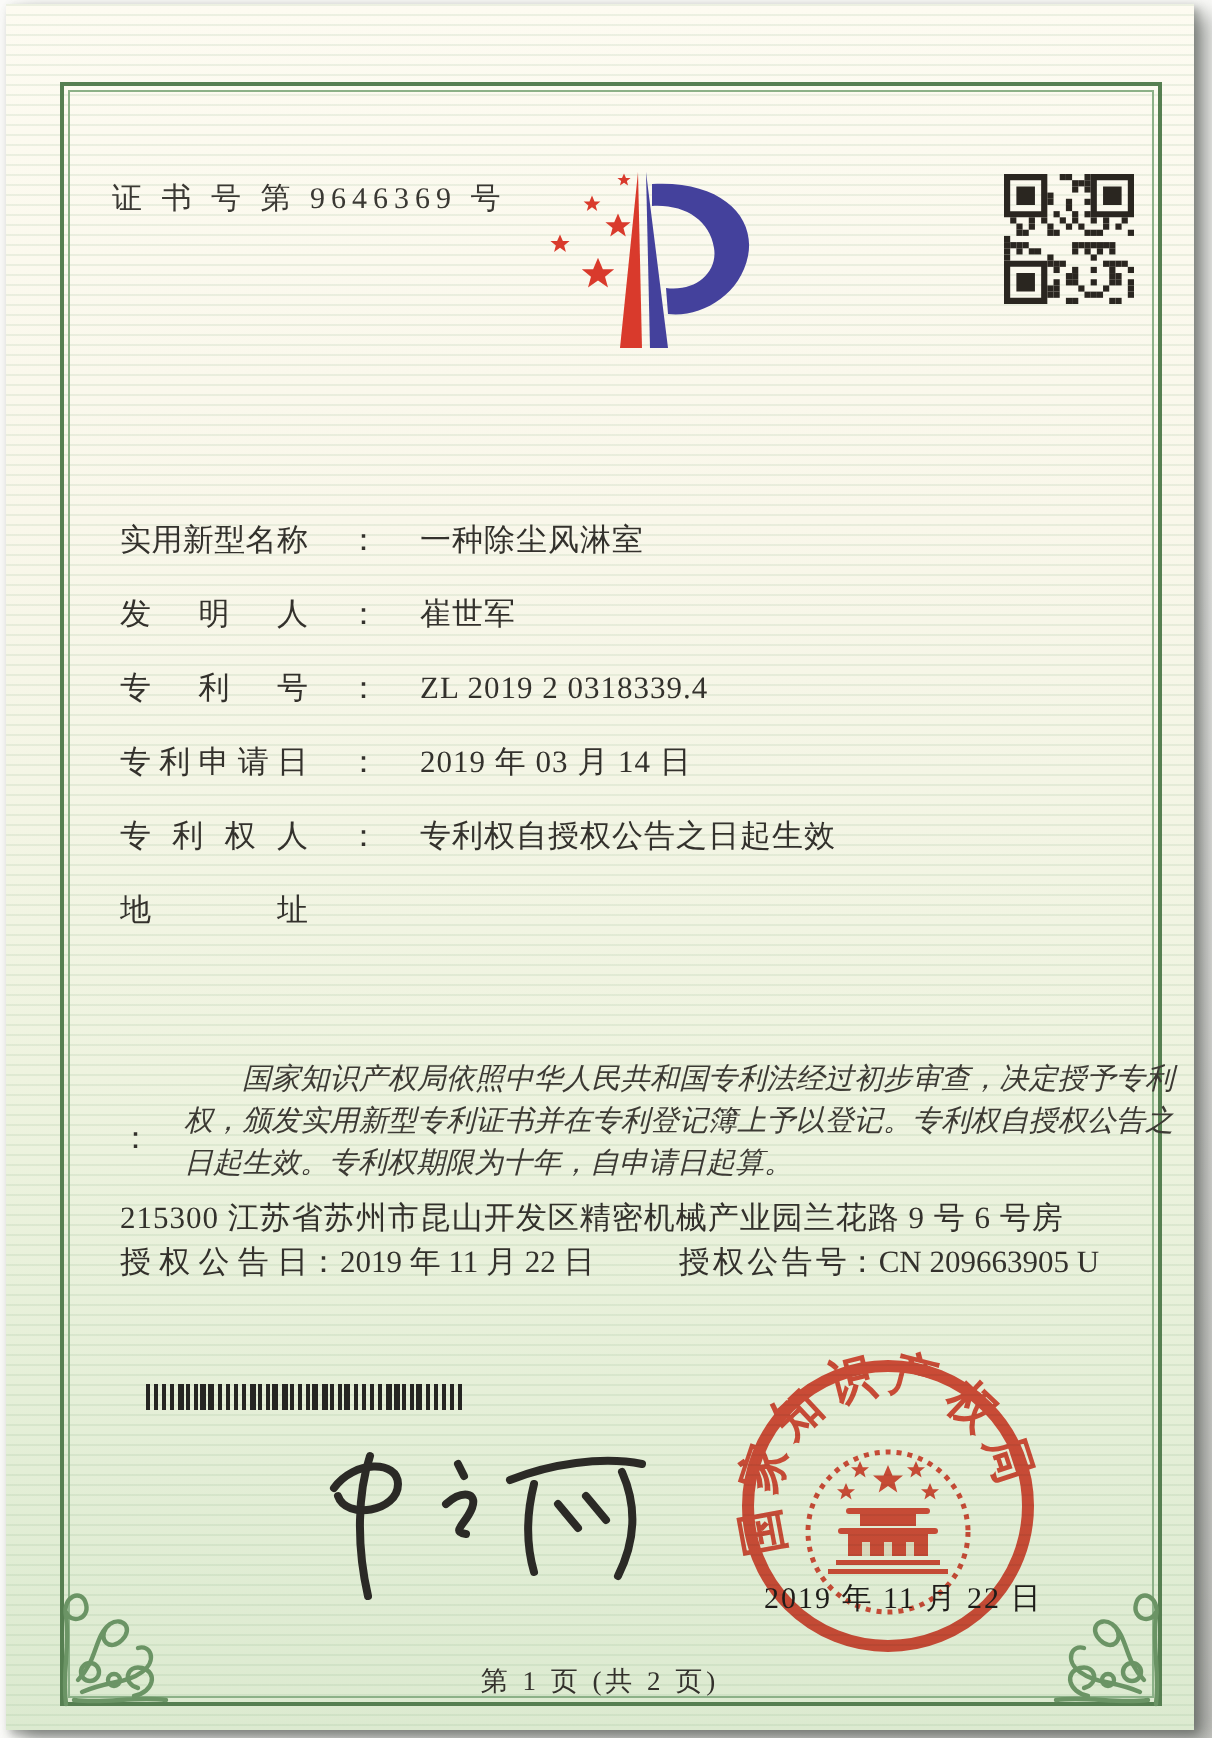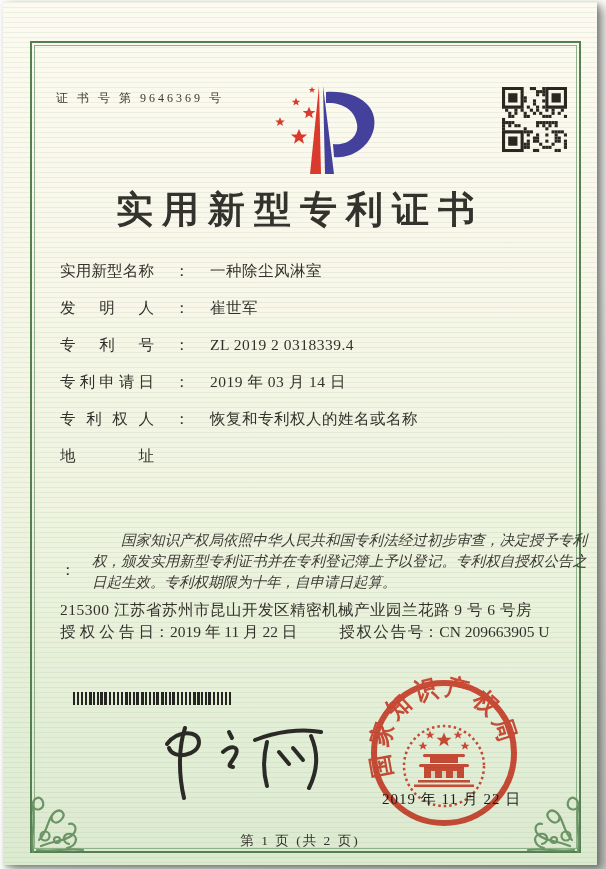--- a/index.html
+++ b/index.html
@@ -21,21 +21,21 @@
     border:2px solid #567f51; pointer-events:none;
   }
   .frame::after {
     content:""; position:absolute; inset:2px; border:1px solid #8cb188;
   }
   .corner { position:absolute; width:78px; height:78px; }
   .corner.bl { left:24px; bottom:9px; }
   .corner.br { right:13px; bottom:9px; transform:scaleX(-1); }
   .cert-no {
     position:absolute; left:53px; top:88px;
-    font-size:12px; letter-spacing:3px; color:#3a3833;
+    font-size:15px; letter-spacing:3px; color:#3a3833;
   }
   .logo { position:absolute; left:253px; top:80px; width:128px; height:98px; }
   .qr { position:absolute; left:499px; top:85px; width:65px; height:65px; }
   .title {
     position:absolute; left:0; top:183px; width:100%;
     text-align:center; font-size:37px; font-weight:bold;
     letter-spacing:9px; color:#34322d;
   }
   .fields { position:absolute; left:57px; top:259px; width:494px; font-size:15.5px; }
   .frow { display:flex; align-items:flex-start; line-height:20px; margin-bottom:17px;gap:20px; }
@@ -229,21 +229,20 @@
           <rect x="45" y="57" width="3" height="3"></rect>
           <rect x="60" y="57" width="3" height="3"></rect>
           <rect x="30" y="60" width="3" height="3"></rect>
           <rect x="33" y="60" width="3" height="3"></rect>
           <rect x="51" y="60" width="3" height="3"></rect>
           <rect x="54" y="60" width="3" height="3"></rect>
         </g>
     </g>
   </svg>
 
-  <div class="title">实用新型专利证书</div>
 
   <div class="fields">
     <div class="frow">
       <span class="flabel">实用新型名称</span>
         <span class="fcolon">：</span>
         <span class="fvalue">一种除尘风淋室</span>
     </div>
     <div class="frow">
       <span class="flabel">发明人</span>
         <span class="fcolon">：</span>
@@ -255,21 +254,21 @@
         <span class="fvalue">ZL 2019 2 0318339.4</span>
     </div>
     <div class="frow">
       <span class="flabel">专利申请日</span>
         <span class="fcolon">：</span>
         <span class="fvalue">2019 年 03 月 14 日</span>
     </div>
     <div class="frow">
       <span class="flabel">专利权人</span>
         <span class="fcolon">：</span>
-        <span class="fvalue">恢复和专利权人的姓名或名称</span>
+        <span class="fvalue">专利权自授权公告之日起生效</span>
     </div>
     <div class="frow addr">
       <span class="flabel">地址</span>
         <span class="fcolon">：</span>
         <span class="fvalue">215300 江苏省苏州市昆山开发区精密机械产业园兰花路 9 号 6 号房</span>
     </div>
     <div class="grant-row">
       <span class="flabel">授权公告日</span>
         <span class="fcolon">：</span>
         <span>2019 年 11 月 22 日</span>

